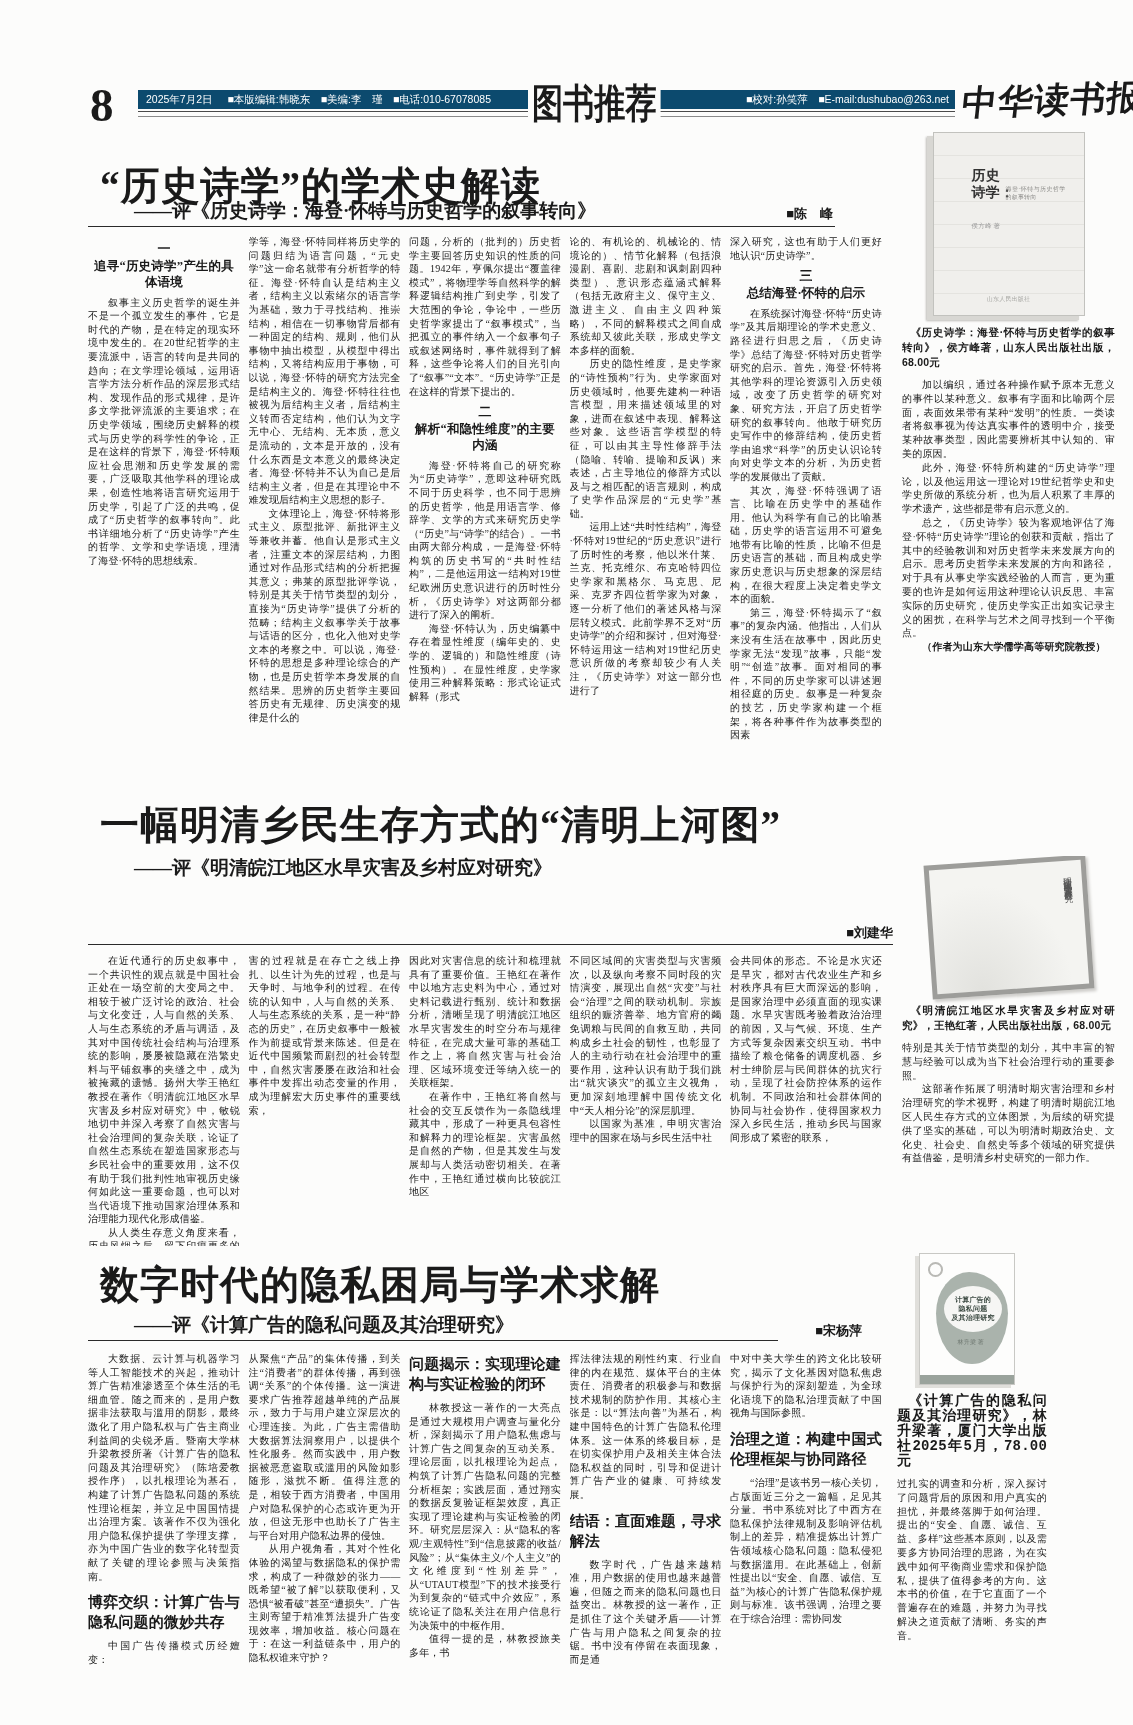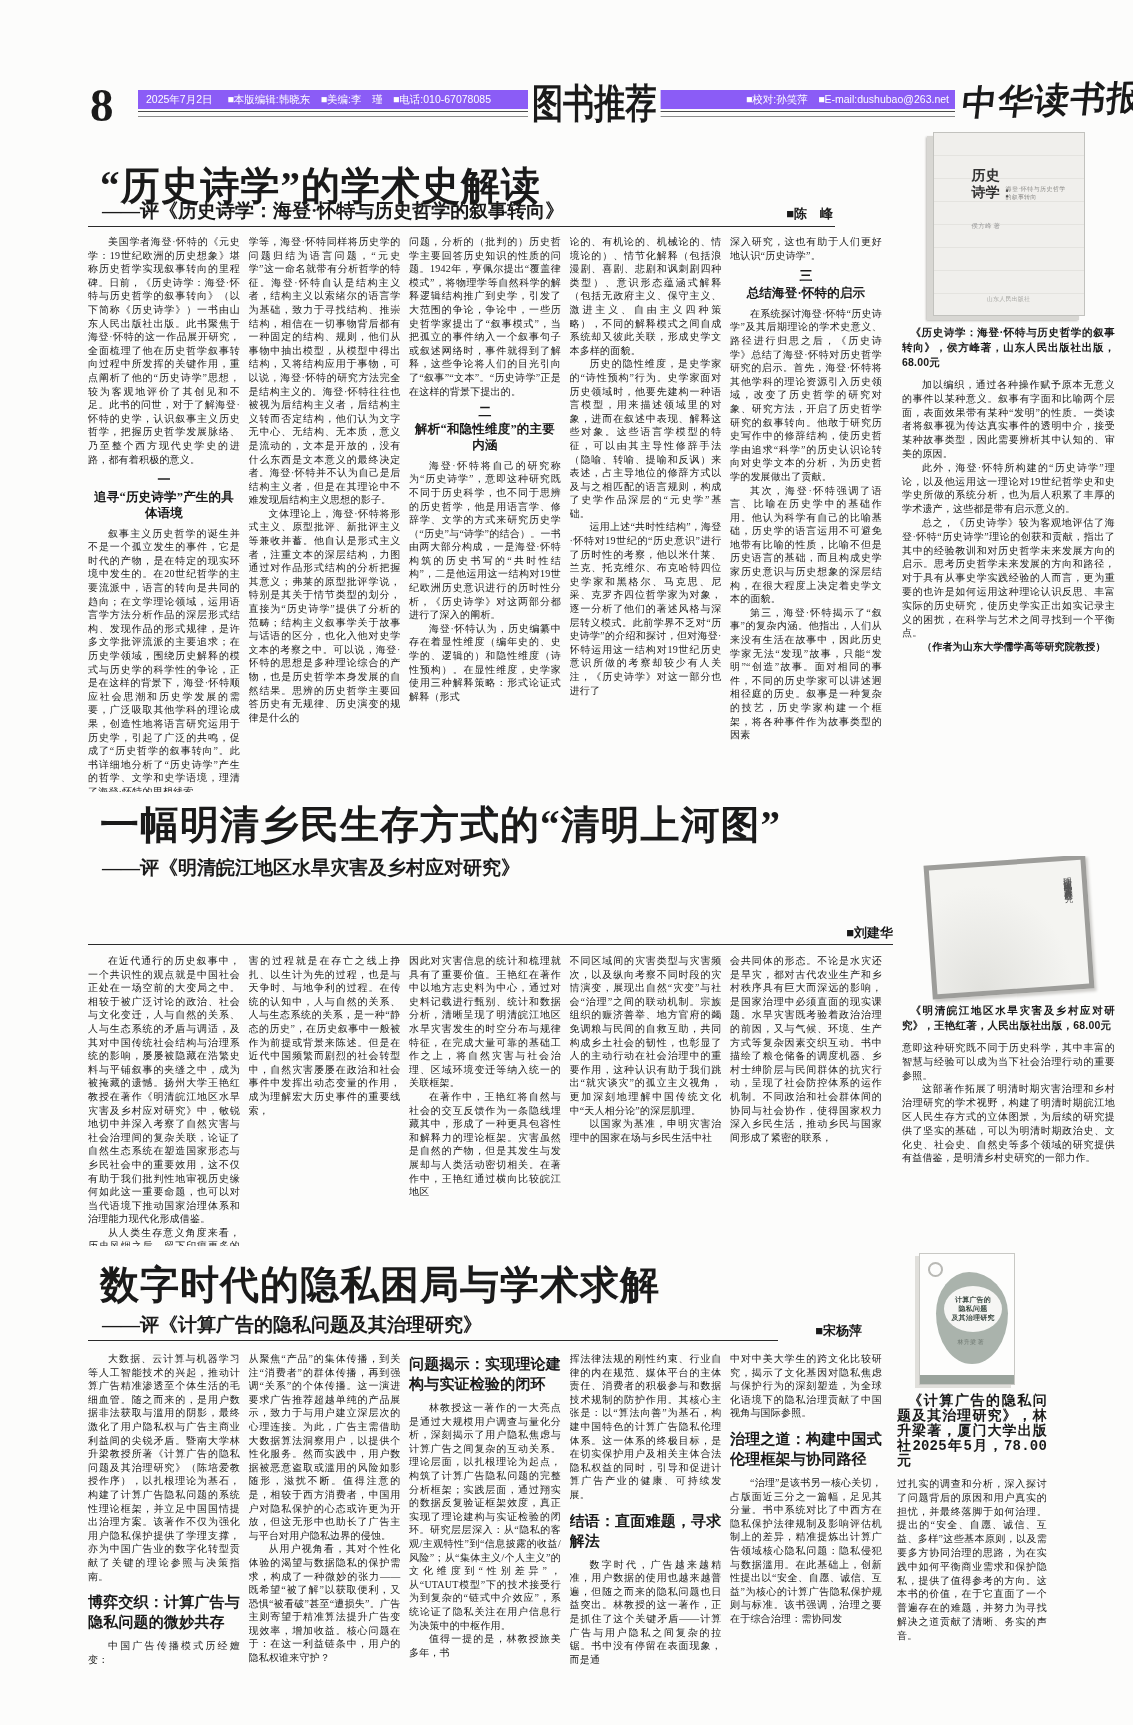--- a/index.html
+++ b/index.html
@@ -1,31 +1,31 @@
 <!DOCTYPE html>
 <html><head>
 <meta charset="utf-8">
 <style>
   html,body{margin:0;padding:0;background:#e9e9e7;}
   .page{position:relative;width:1133px;height:1725px;margin:0 auto;background:#fcfcfb;
         font-family:"Liberation Serif","DejaVu Serif",serif;color:#1a1a1a;overflow:hidden;}
   .abs{position:absolute;}
   
   .pagenum{font-size:47px;font-weight:bold;line-height:1;}
-  .bar{background:#8b5cf6;color:#fff;height:19px;line-height:19px;
+  .bar{background:#0c4a6e;color:#fff;height:19px;line-height:19px;
        font-family:"Liberation Sans","DejaVu Sans",sans-serif;font-size:10.5px;white-space:nowrap;overflow:hidden;}
   .rule2{border-top:1.6px solid #4a4a4a;}
   .rule2b{border-top:1px solid #8a8a8a;}
   .sectitle-big{font-size:40px;font-weight:bold;letter-spacing:0px;background:#fcfcfb;padding:0 5px;
        transform:scaleX(.78);transform-origin:left center;z-index:3;}
   .masthead{font-size:35px;font-weight:900;letter-spacing:1px;transform:skewX(-8deg) rotate(-2deg);
        transform-origin:left center;white-space:nowrap;}
   
   .headline{font-weight:bold;white-space:nowrap;letter-spacing:1px;}
-  .subhead{font-weight:bold;font-size:19px;white-space:nowrap;}
+  .subhead{font-weight:bold;font-size:19px;white-space:nowrap;margin-left:32px;}
   .byline{font-family:"Liberation Sans","DejaVu Sans",sans-serif;font-weight:bold;font-size:13px;text-align:right;}
   .hr{border-top:1.7px solid #2a2a2a;}
   
   .cols{display:flex;overflow:hidden;}
   .col{width:152px;margin-right:8.5px;overflow:hidden;
        font-size:10px;line-height:13.6px;text-align:justify;letter-spacing:.2px;}
   .col:last-child{margin-right:0;}
   .col p{margin:0;}
   p.ind{text-indent:2em;}
   .secnum{text-align:center;font-weight:bold;font-size:13px;margin:7px 0 2px 0;}
@@ -79,21 +79,20 @@
   <div class="abs masthead" style="left:962px;top:80px;">中华读书报</div>
 
   <section>
     <div class="abs headline" style="left:100px;top:146px;font-size:39px;margin-top:13px;">“历史诗学”的学术史解读</div>
     <div class="abs subhead" style="left:102px;top:198px;">——评《历史诗学：海登·怀特与历史哲学的叙事转向》</div>
     <div class="abs byline" style="left:650px;top:205px;width:183px;">■陈　峰</div>
     <div class="abs hr" style="left:88px;top:226px;width:747px;"></div>
 
     <div class="abs cols" style="left:88px;top:235px;width:800px;height:557px;">
       <div class="col">
-        <p class="ind">美国学者海登·怀特的《元史学：19世纪欧洲的历史想象》堪称历史哲学实现叙事转向的里程碑。日前，《历史诗学：海登·怀特与历史哲学的叙事转向》（以下简称《历史诗学》）一书由山东人民出版社出版。此书聚焦于海登·怀特的这一作品展开研究，全面梳理了他在历史哲学叙事转向过程中所发挥的关键作用，重点阐析了他的“历史诗学”思想，较为客观地评价了其创见和不足。此书的问世，对于了解海登·怀特的史学，认识叙事主义历史哲学，把握历史哲学发展脉络、乃至整个西方现代史学史的进路，都有着积极的意义。</p>
         <div class="secnum">一</div>
         <div class="sechead">追寻“历史诗学”产生的具体语境</div>
         <p class="ind">叙事主义历史哲学的诞生并不是一个孤立发生的事件，它是时代的产物，是在特定的现实环境中发生的。在20世纪哲学的主要流派中，语言的转向是共同的趋向；在文学理论领域，运用语言学方法分析作品的深层形式结构、发现作品的形式规律，是许多文学批评流派的主要追求；在历史学领域，围绕历史解释的模式与历史学的科学性的争论，正是在这样的背景下，海登·怀特顺应社会思潮和历史学发展的需要，广泛吸取其他学科的理论成果，创造性地将语言研究运用于历史学，引起了广泛的共鸣，促成了“历史哲学的叙事转向”。此书详细地分析了“历史诗学”产生的哲学、文学和史学语境，理清了海登·怀特的思想线索。</p>
 
       </div>
       <div class="col">
         <p>学等，海登·怀特同样将历史学的问题归结为语言问题，“元史学”这一命名就带有分析哲学的特征。海登·怀特自认是结构主义者，结构主义以索绪尔的语言学为基础，致力于寻找结构、推崇结构，相信在一切事物背后都有一种固定的结构、规则，他们从事物中抽出模型，从模型中得出结构，又将结构应用于事物，可以说，海登·怀特的研究方法完全是结构主义的。海登·怀特往往也被视为后结构主义者，后结构主义转而否定结构，他们认为文字无中心、无结构、无本质，意义是流动的，文本是开放的，没有什么东西是文本意义的最终决定者。海登·怀特并不认为自己是后结构主义者，但是在其理论中不难发现后结构主义思想的影子。</p>
         <p class="ind">文体理论上，海登·怀特将形式主义、原型批评、新批评主义等兼收并蓄。他自认是形式主义者，注重文本的深层结构，力图通过对作品形式结构的分析把握其意义；弗莱的原型批评学说，特别是其关于情节类型的划分，直接为“历史诗学”提供了分析的范畴；结构主义叙事学关于故事与话语的区分，也化入他对史学文本的考察之中。可以说，海登·怀特的思想是多种理论综合的产物，也是历史哲学本身发展的自然结果。思辨的历史哲学主要回答历史有无规律、历史演变的规律是什么的</p>
       </div>
       <div class="col">
@@ -163,21 +162,21 @@
       </div>
     </div>
 
     <div class="abs rail" style="left:902px;top:856px;width:213px;height:394px;">
       <div class="book2">
         <div class="vt">
           <span>明清皖江地区</span><span style="margin-right:4px;">水旱灾害及乡村应对研究</span>
         </div>
       </div>
       <div class="caption">《明清皖江地区水旱灾害及乡村应对研究》，王艳红著，人民出版社出版，68.00元</div>
-      <p>意即这种研究既不同于历史科学，其中丰富的智慧与经验可以成为当下社会治理行动的重要参照。</p>
+      <p>特别是其关于情节类型的划分，其中丰富的智慧与经验可以成为当下社会治理行动的重要参照。</p>
       <p class="ind">这部著作拓展了明清时期灾害治理和乡村治理研究的学术视野，构建了明清时期皖江地区人民生存方式的立体图景，为后续的研究提供了坚实的基础，可以为明清时期政治史、文化史、社会史、自然史等多个领域的研究提供有益借鉴，是明清乡村史研究的一部力作。</p>
     </div>
   </section>
 
   <section>
     <div class="abs headline" style="left:100px;top:1258px;font-size:39px;">数字时代的隐私困局与学术求解</div>
     <div class="abs subhead" style="left:102px;top:1312px;">——评《计算广告的隐私问题及其治理研究》</div>
     <div class="abs byline" style="left:690px;top:1322px;width:172px;">■宋杨萍</div>
     <div class="abs hr" style="left:88px;top:1340px;width:690px;"></div>
 

